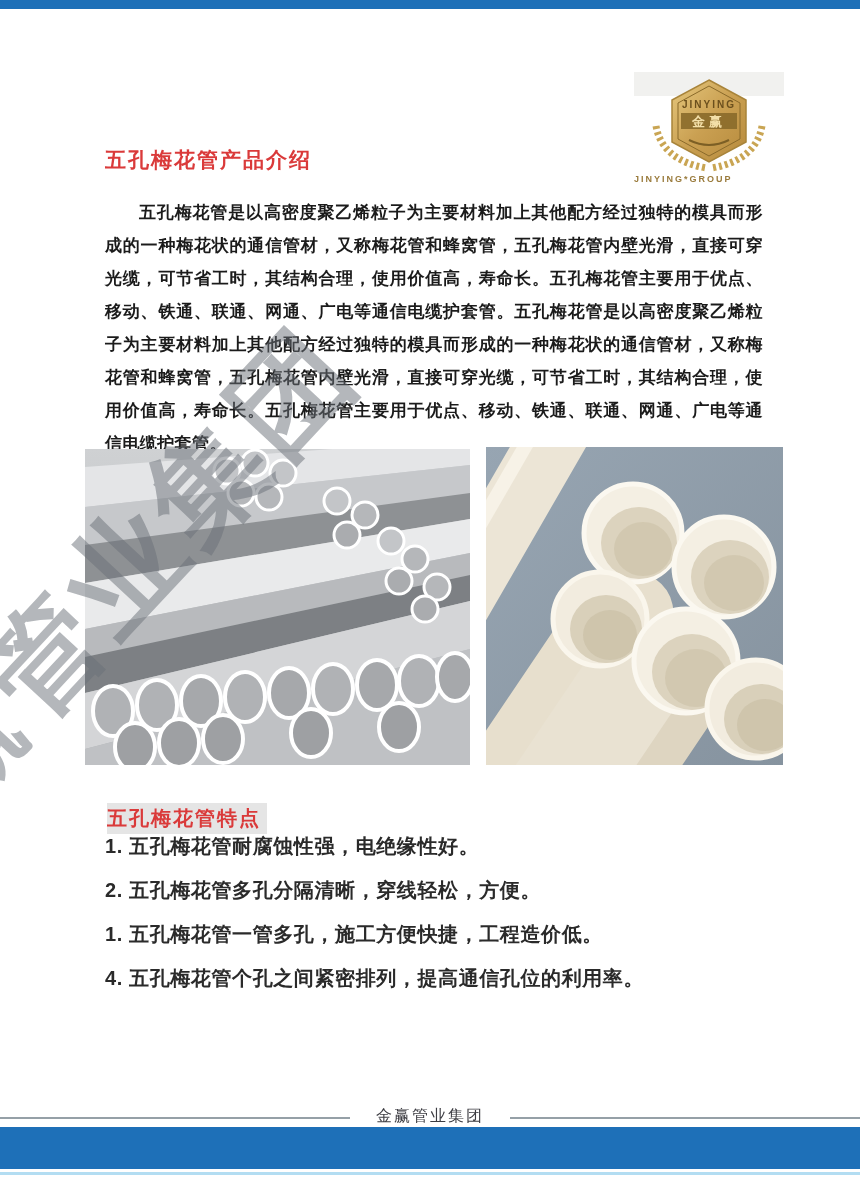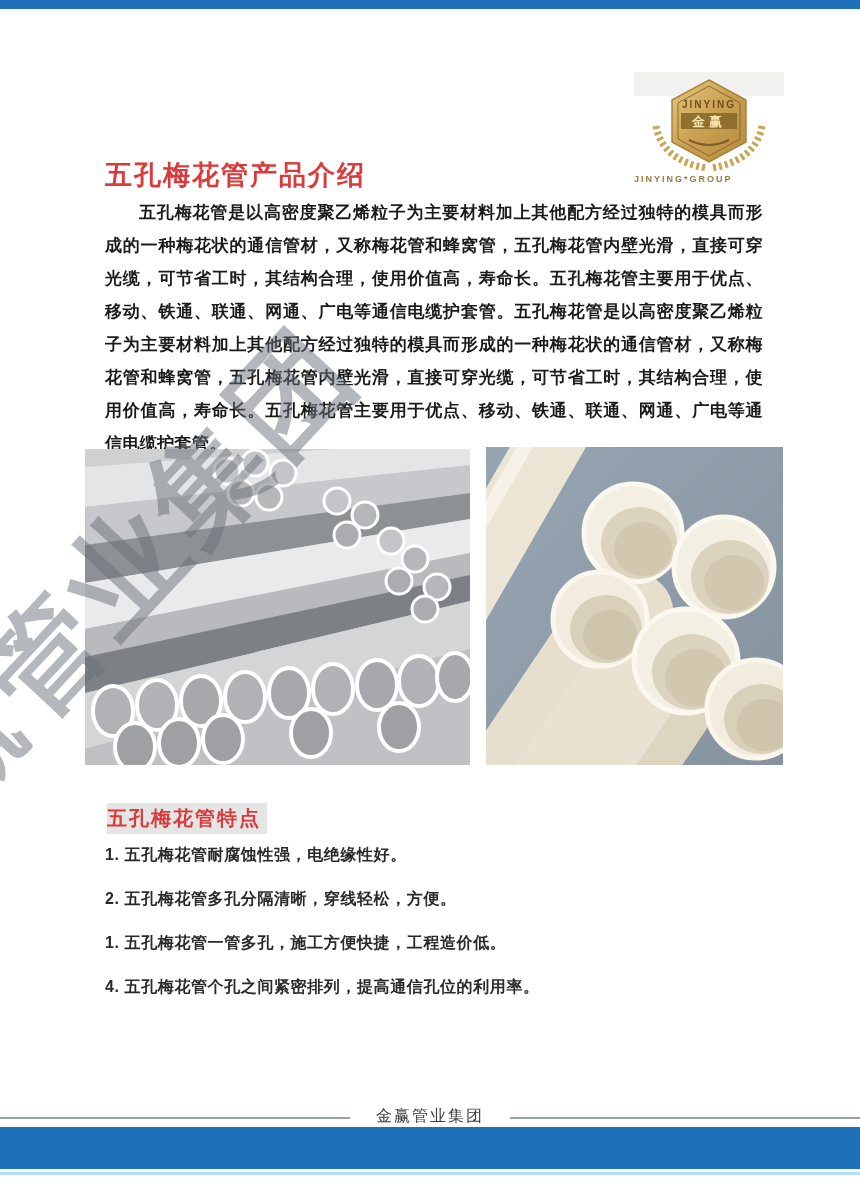--- a/index.html
+++ b/index.html
@@ -25,38 +25,38 @@
   .logo-ghostbox{position:absolute;left:0;top:2px;width:150px;height:24px;background:#f1f1ef;}
   .logo-svg{position:absolute;left:0;top:8px;}
   .logo-caption{
     position:absolute;left:0;top:104px;width:150px;
     font-size:9px;letter-spacing:2px;color:#9a7b3c;font-weight:700;
   }
   
   .red-heading{
     position:absolute;margin:0;color:#da3a3a;font-weight:700;letter-spacing:2px;
   }
-  .h-intro{left:105px;top:157px;font-size:27px;}
+  .h-intro{left:105px;top:146px;font-size:21px;}
   .h-features{left:107px;top:803px;font-size:20px;background:#e5e5e5;padding:2px 6px 2px 0;}
   
   .body-text{
     position:absolute;left:105px;top:196px;width:658px;margin:0;
     font-size:17px;line-height:33px;font-weight:700;color:#1b1b1b;
     text-align:justify;text-indent:2em;letter-spacing:0.4px;z-index:3;
   }
   
   .photo{position:absolute;z-index:4;}
   .photo-left{left:85px;top:449px;}
   .photo-right{left:486px;top:447px;}
   
   .features{
     position:absolute;left:105px;top:838px;margin:0;padding:0;list-style:none;z-index:3;
   }
   .features li{
-    margin:8px 0 27px 0;font-size:16px;font-weight:700;color:#2a2a2a;
+    margin:0 0 27px 0;font-size:20px;font-weight:700;color:#2a2a2a;
     letter-spacing:0.6px;line-height:17px;
   }
   
   .footer{
     position:absolute;left:0;top:1104px;width:860px;height:28px;z-index:2;
     display:flex;align-items:center;
   }
   .footer-line{flex:1;height:0;border-top:2px solid #95a0a7;}
   .footer-label{
     padding:0 26px;font-family:"Liberation Serif",serif;

